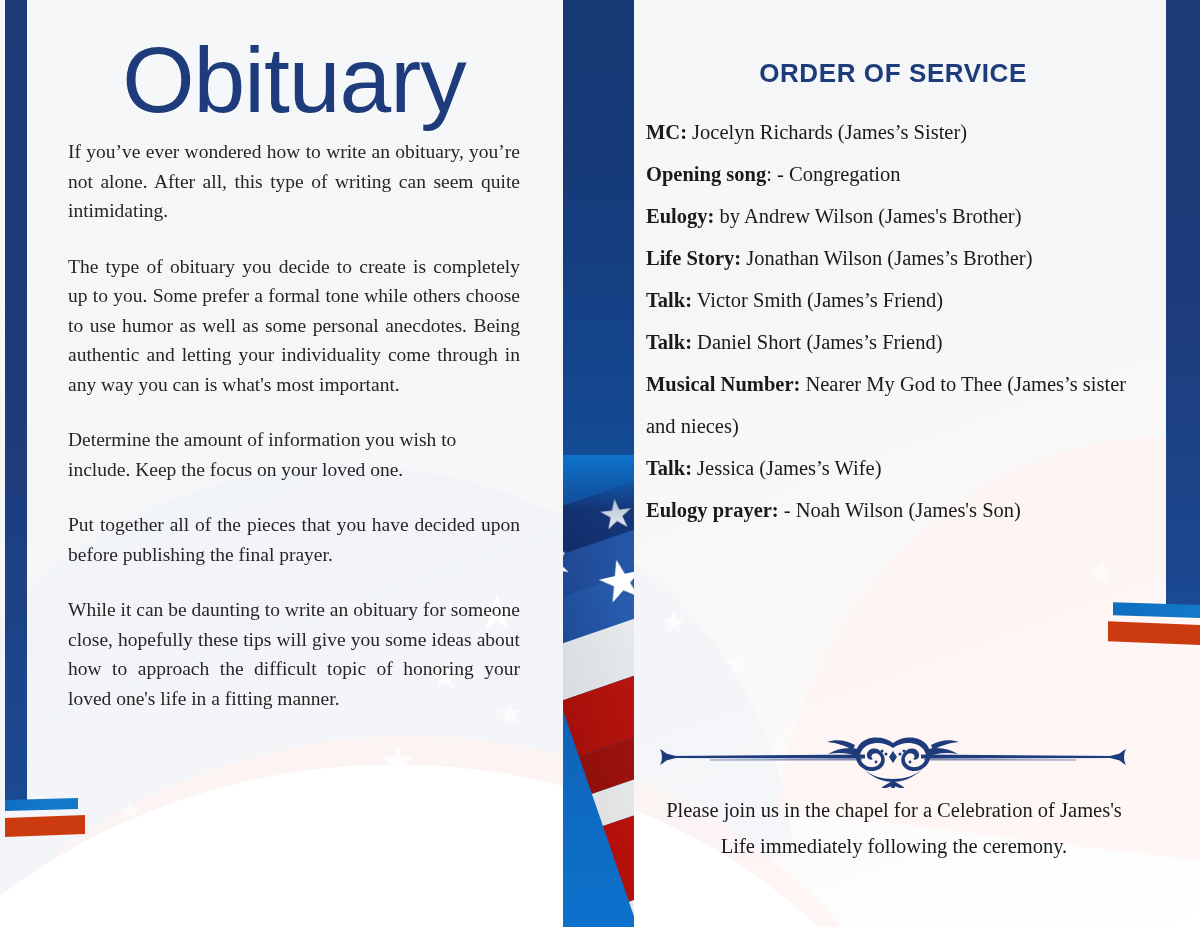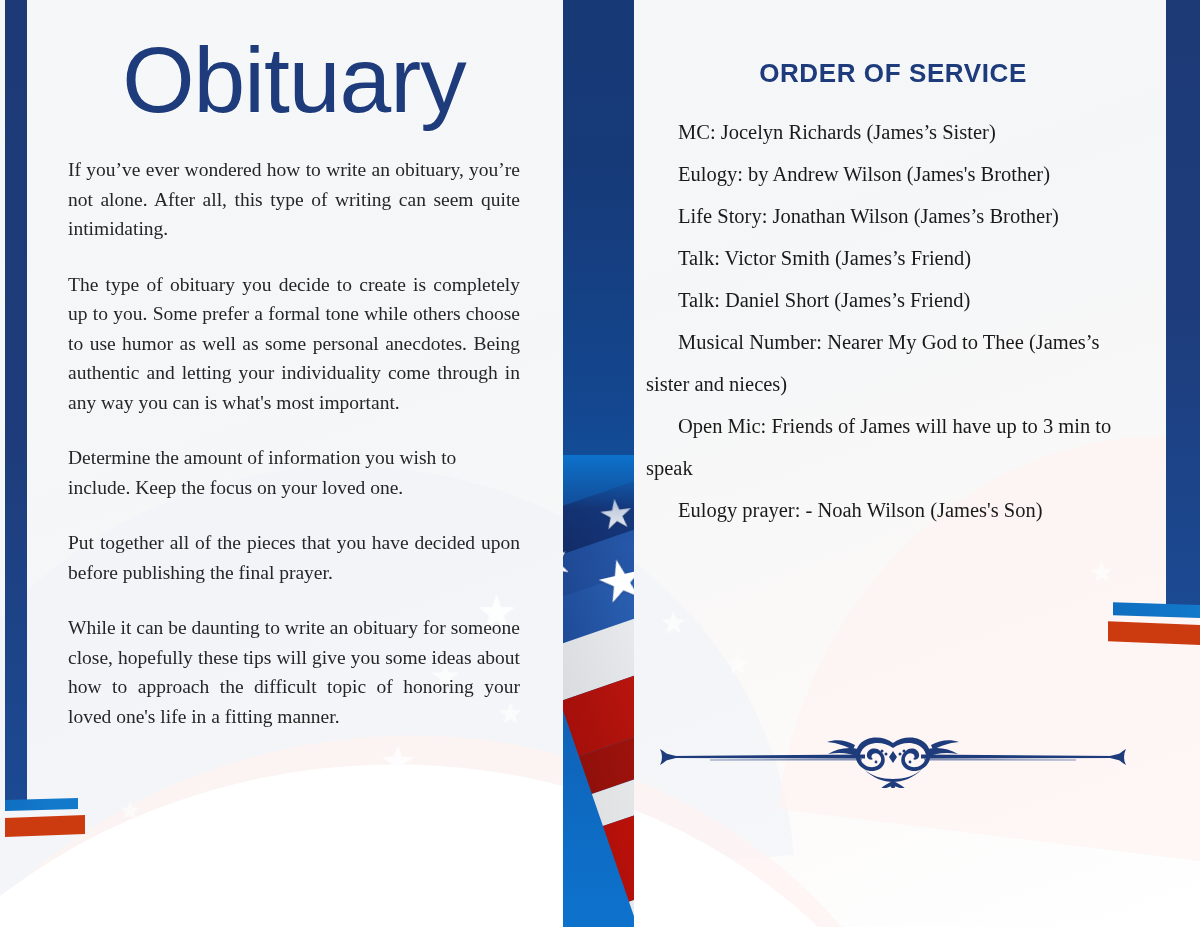--- a/index.html
+++ b/index.html
@@ -135,21 +135,21 @@
     font-family:"Liberation Sans", sans-serif;
     font-size:93px;
     font-weight:400;
     color:#1e3c7b;
     letter-spacing:-1px;
     line-height:1;
     text-align:center;
     margin-top:34px;
     text-shadow:0 1px 0 rgba(255,255,255,.6);
   }
-  .obit-body { margin-top:28px; }
+  .obit-body { margin-top:10px; }
   .obit-p {
     font-family:"Liberation Serif", serif;
     font-size:19.5px;
     line-height:29.5px;
     color:#262626;
     text-align:justify;
     margin-bottom:26px;
   }
   .obit-p.nojust { text-align:left; }
 
@@ -168,21 +168,21 @@
     margin-bottom:22px;
   }
   .svc-list { }
   .svc-item {
     font-family:"Liberation Serif", serif;
     font-size:20.5px;
     line-height:42px;
     color:#1a1a1a;
     white-space:normal;
   }
-  .svc-item b { font-weight:normal;margin-left:32px; }
+  .svc-item b { font-weight:bold; }
 
   
   .divider-wrap {
     position:absolute; left:4px; top:726px; width:486px; height:62px;
   }
   .divider-wrap svg { display:block; width:486px; height:62px; }
 
   
   .svc-footer {
     position:absolute; left:10px; top:792px; width:476px;
@@ -256,26 +256,27 @@
       <p class="obit-p">Put together all of the pieces that you have decided upon before publishing the final prayer.</p>
       <p class="obit-p">While it can be daunting to write an obituary for someone close, hopefully these tips will give you some ideas about how to approach the difficult topic of honoring your loved one's life in a fitting manner.</p>
     </div>
   </div>
 
   <div class="col-right">
     <div class="svc-heading">ORDER OF SERVICE</div>
 
     <div class="svc-list" id="svc-list">
         <div class="svc-item"><b>MC:</b><span> Jocelyn Richards (James’s Sister)</span></div>
+        <div class="svc-item"><b>Opening song</b><span>: - Congregation</span></div>
         <div class="svc-item"><b>Eulogy:</b><span> by Andrew Wilson (James's Brother)</span></div>
         <div class="svc-item"><b>Life Story:</b><span>  Jonathan Wilson (James’s Brother)</span></div>
         <div class="svc-item"><b>Talk:</b><span> Victor Smith (James’s Friend)</span></div>
         <div class="svc-item"><b>Talk:</b><span> Daniel Short (James’s Friend)</span></div>
         <div class="svc-item"><b>Musical Number:</b><span> Nearer My God to Thee (James’s sister and nieces)</span></div>
-        <div class="svc-item"><b>Open Mic:</b><span> Friends of James will have up to 3 min to speak</span></div>
+        <div class="svc-item"><b>Talk:</b><span> Jessica (James’s Wife)</span></div>
         <div class="svc-item"><b>Eulogy prayer:</b><span> - Noah Wilson (James's Son)</span></div>
       </div>
 
     <div class="divider-wrap">
       <svg viewBox="0 0 486 62" xmlns="http://www.w3.org/2000/svg" aria-hidden="true">
         <g fill="#1e3c7b">
 
           <path d="M14 27 L30 31 L14 35 L18 31 Z"></path>
           <path d="M10 23 Q17 27 19 31 Q17 35 10 39 Q14 31 10 23 Z"></path>
 
@@ -313,15 +314,16 @@
           <circle cx="254" cy="25" r="1.5"></circle>
           <circle cx="250" cy="28" r="1.5"></circle>
           <circle cx="226" cy="36" r="1.4"></circle>
           <circle cx="231" cy="39" r="1.4"></circle>
           <circle cx="260" cy="36" r="1.4"></circle>
           <circle cx="255" cy="39" r="1.4"></circle>
         </g>
       </svg>
     </div>
 
+    <div class="svc-footer">Please join us in the chapel for a Celebration of James's Life immediately following  the ceremony.</div>
   </div>
 
 </div>
 
 </body></html>

